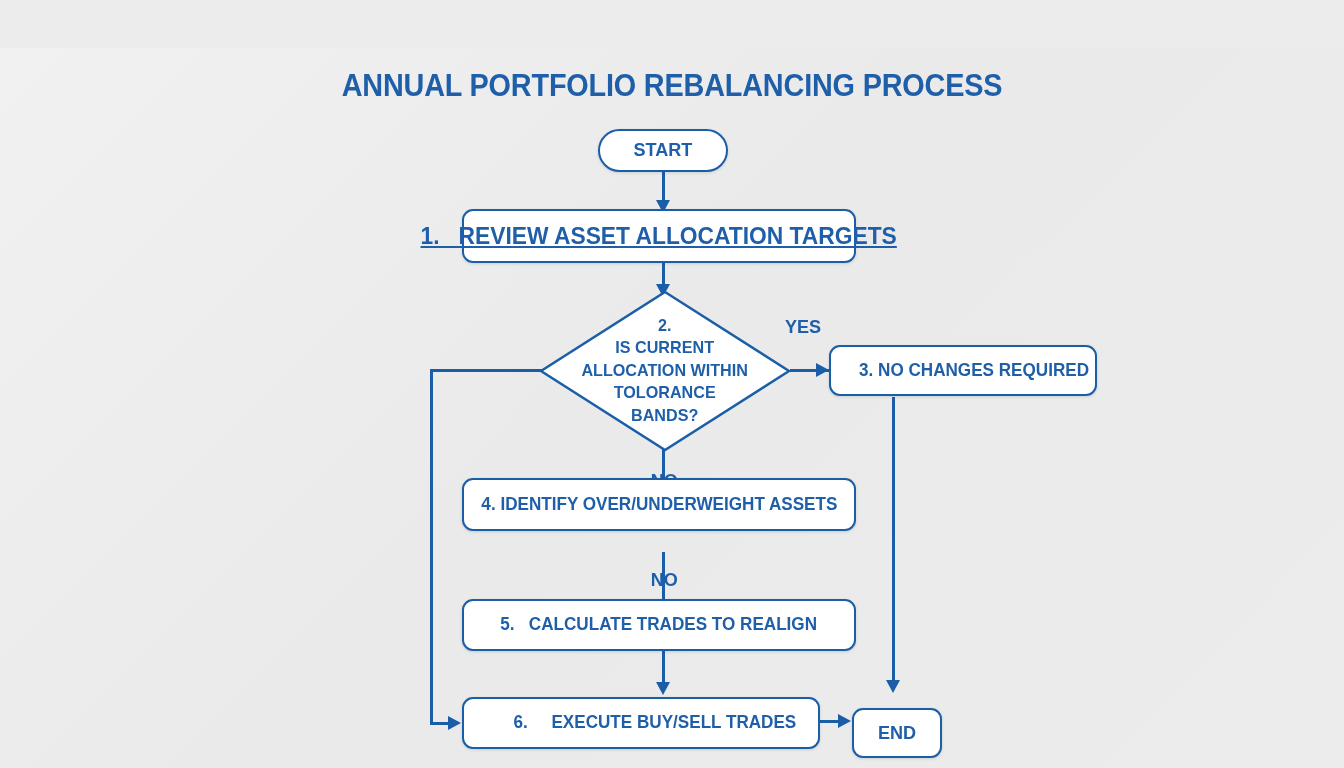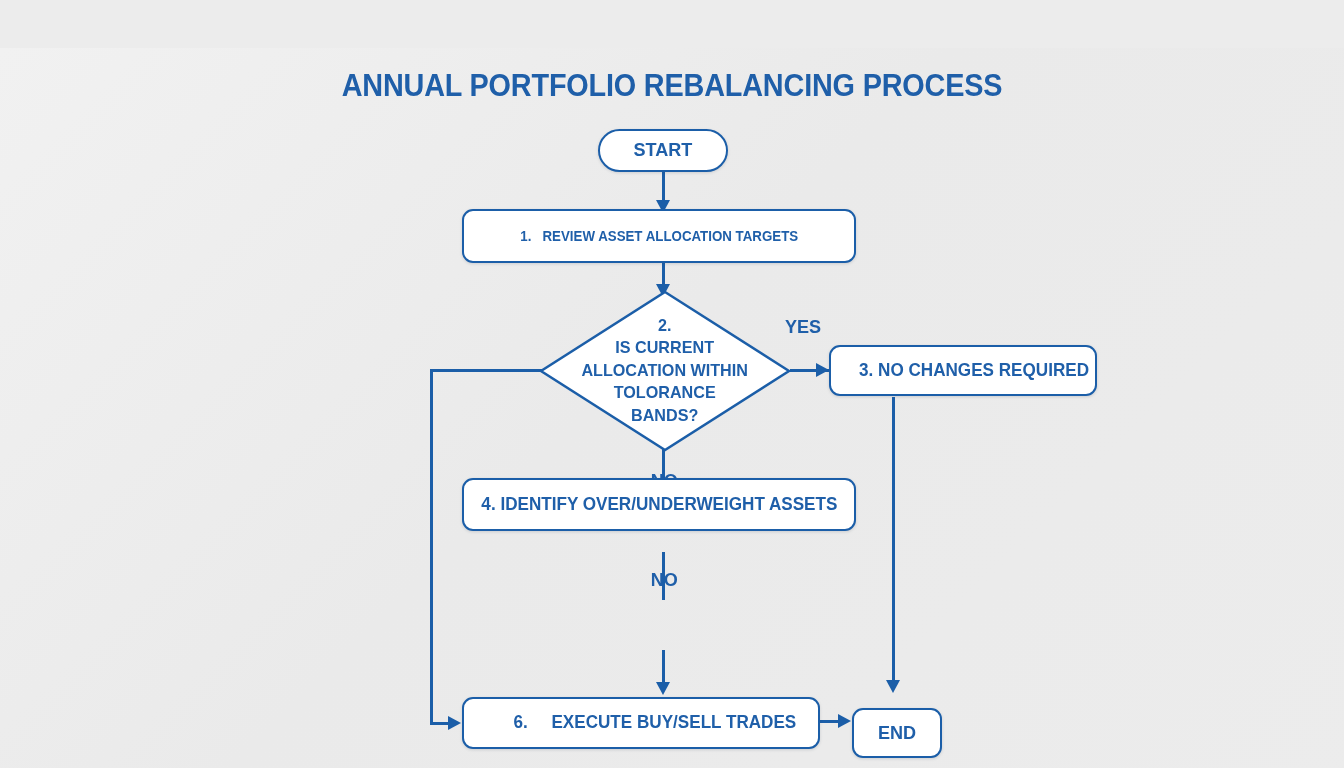--- a/index.html
+++ b/index.html
@@ -152,21 +152,21 @@
 
   <div class="conn h" style="left:430px; top:321px; width:112px;"></div>
   <div class="conn v" style="left:430px; top:321px; height:354px;"></div>
   <div class="conn h" style="left:430px; top:674px; width:24px;"></div>
   <div class="arrow right" style="left:448px; top:668px;"></div>
 
   <div class="node stadium" style="left:598px; top:81px; width:130px; height:43px; font-size:19px;justify-content:center;">
     <span class="label">START</span>
   </div>
 
-  <div class="node rounded" style="left:462px; top:161px; width:394px; height:54px; font-size:14px;">
+  <div class="node rounded" style="left:462px; top:161px; width:394px; height:54px; font-size:24px;text-decoration:underline;">
     <span class="label">1.   REVIEW ASSET ALLOCATION TARGETS</span>
   </div>
 
   <div class="diamond-wrap" style="left:538px; top:241px; width:254px; height:164px;">
     <svg class="diamond-shape" viewBox="0 0 254 164" preserveAspectRatio="none">
       <polygon points="127,3 251,82 127,161 3,82" fill="#ffffff" stroke="#1b5ea8" stroke-width="2.5"></polygon>
     </svg>
     <div class="diamond-text">
       <div>
         <span>2.</span>
@@ -179,20 +179,23 @@
   </div>
 
   <div class="node rounded" style="left:829px; top:297px; width:268px; height:51px; font-size:18px;justify-content:flex-end;">
     <span class="label">3. NO CHANGES REQUIRED</span>
   </div>
 
   <div class="node rounded" style="left:462px; top:430px; width:394px; height:53px; font-size:18px;">
     <span class="label">4. IDENTIFY OVER/UNDERWEIGHT ASSETS</span>
   </div>
 
+  <div class="node rounded" style="left:462px; top:551px; width:394px; height:52px; font-size:18px;">
+    <span class="label">5.   CALCULATE TRADES TO REALIGN</span>
+  </div>
 
   <div class="node rounded" style="left:462px; top:649px; width:358px; height:52px; font-size:18px;padding-left:28px;">
     <span class="label">6.     EXECUTE BUY/SELL TRADES</span>
   </div>
 
   <div class="node rounded" style="left:852px; top:660px; width:90px; height:50px; font-size:19px;">
     <span class="label">END</span>
   </div>
 
 </div>

